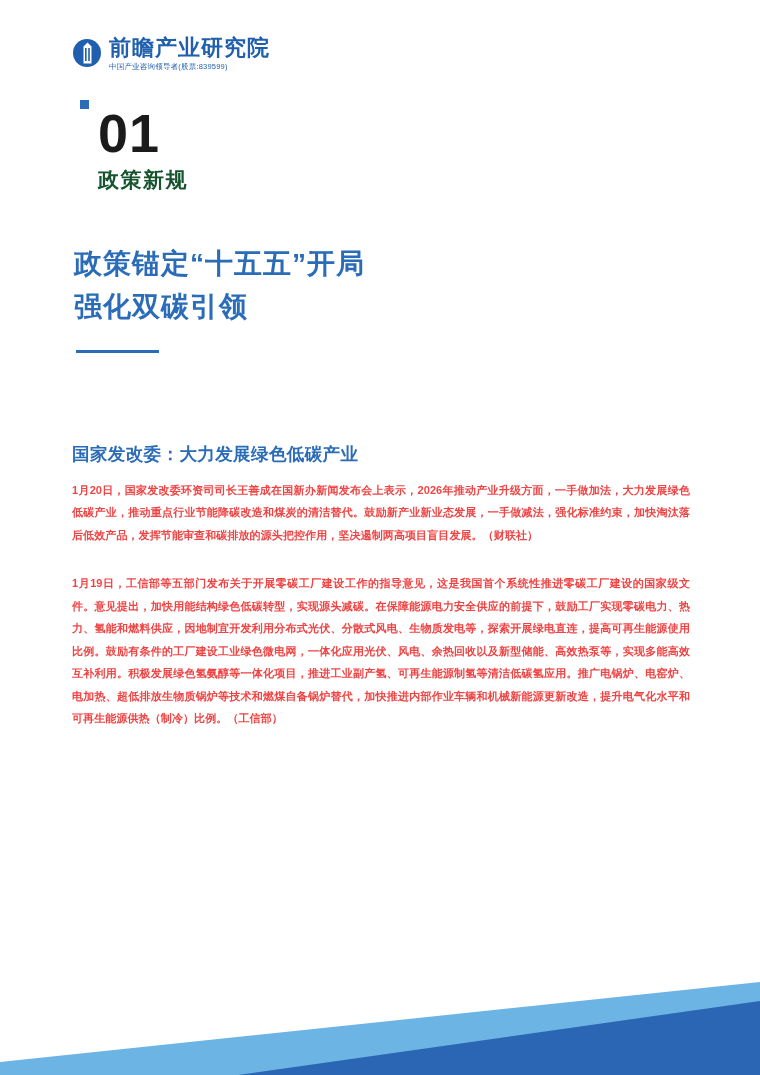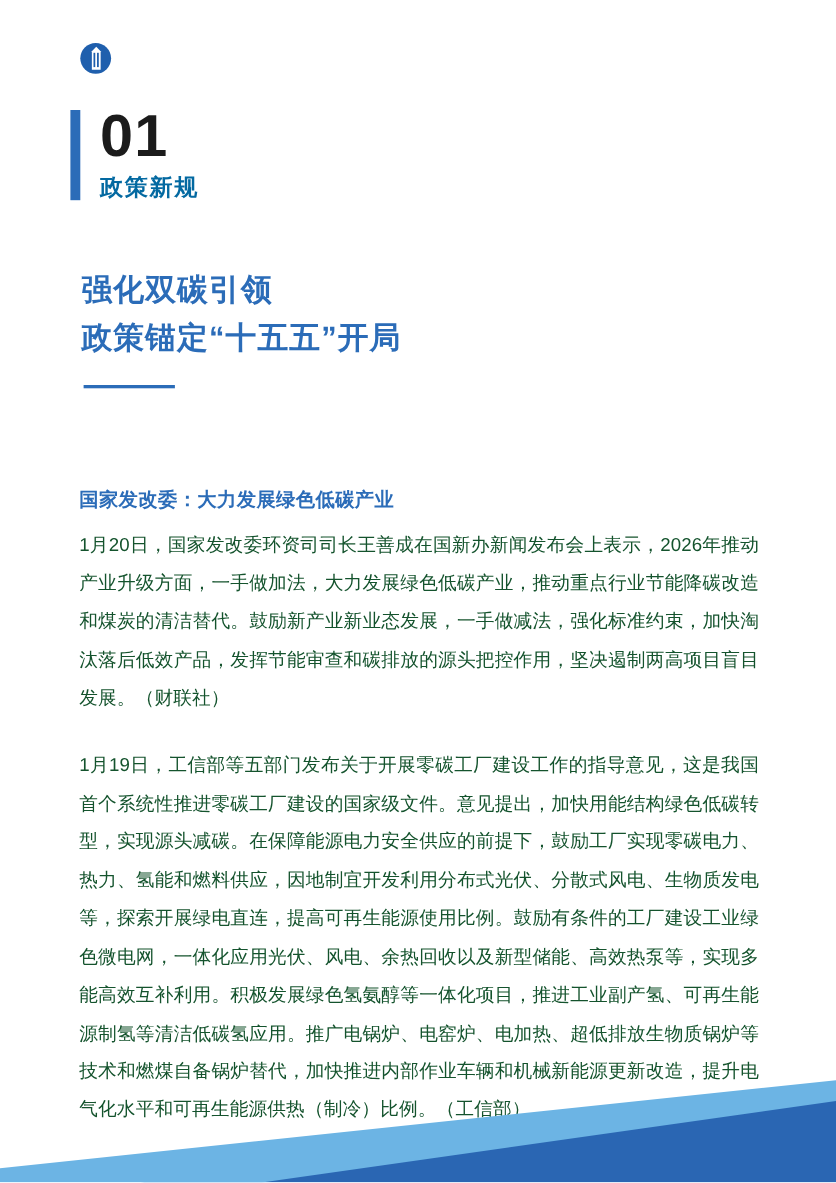--- a/index.html
+++ b/index.html
@@ -50,24 +50,25 @@
     letter-spacing: 0.2px;
     margin-top: 3px;
     white-space: nowrap;
     transform: scaleX(1.0);
     transform-origin: left center;
   }
 
   
   .section-head {
     position: absolute;
-    left: 64px;
+    left: 80px;
     top: 100px;
     display: flex;
     align-items: stretch;
+    flex-direction: column;
   }
   .section-bar {
     width: 9px;
     background: #2b6cb8;
     flex: 0 0 9px;
   }
   .section-nums {
     margin-left: 18px;
     display: flex;
     flex-direction: column;
@@ -77,21 +78,21 @@
     font-size: 54px;
     font-weight: bold;
     color: #1b1b1b;
     line-height: 0.92;
     letter-spacing: 1px;
     font-family: "Liberation Sans", "DejaVu Sans", sans-serif;
   }
   .section-label {
     font-size: 21px;
     font-weight: bold;
-    color: #0369a1;
+    color: #14532d;
     letter-spacing: 1.5px;
     margin-top: 9px;
     line-height: 1.1;
   }
 
   
   .main-title {
     position: absolute;
     left: 74px;
     top: 243px;
@@ -125,25 +126,26 @@
   }
   .article-heading {
     font-size: 17.5px;
     font-weight: bold;
     color: #2b6cb8;
     letter-spacing: 0.4px;
     line-height: 1.4;
     margin-bottom: 12px;
   }
   .article-body {
-    font-size: 17px;
-    color: #14532d;
+    font-size: 11px;
+    color: #ef4444;
     line-height: 2.05;
     text-align: justify;
     letter-spacing: 0.1px;
+    font-weight: bold;
   }
 
   
   .footer-deco {
     position: absolute;
     left: 0;
     bottom: 0;
     width: 760px;
     height: 95px;
     pointer-events: none;
@@ -154,33 +156,37 @@
 
 <div class="logo-block">
   <span class="logo-mark">
     <svg width="30" height="30" viewBox="0 0 30 30" xmlns="http://www.w3.org/2000/svg">
       <circle cx="15" cy="15" r="14" fill="#1f5fad"></circle>
       <path d="M15.5 4.5 L19.5 8.5 L19.5 25.5 L11.5 25.5 L11.5 8.5 Z" fill="#ffffff"></path>
       <rect x="13" y="10" width="1.6" height="13" fill="#1f5fad"></rect>
       <rect x="16.2" y="10" width="1.6" height="13" fill="#1f5fad"></rect>
     </svg>
   </span>
+  <span class="logo-text-wrap">
+    <span class="logo-name">前瞻产业研究院</span>
+    <span class="logo-sub">中国产业咨询领导者(股票:839599)</span>
+  </span>
 </div>
 
 <div class="section-head">
   <span class="section-bar"></span>
   <span class="section-nums">
     <span class="section-number">01</span>
     <span class="section-label">政策新规</span>
   </span>
 </div>
 
 <div class="main-title">
+  <div class="main-title-line">政策锚定“十五五”开局</div>
   <div class="main-title-line">强化双碳引领</div>
-  <div class="main-title-line">政策锚定“十五五”开局</div>
 </div>
 <div class="title-rule"></div>
 
 <div class="content">
 
   <div class="article">
     <div class="article-heading">国家发改委：大力发展绿色低碳产业</div>
     <div class="article-body">1月20日，国家发改委环资司司长王善成在国新办新闻发布会上表示，2026年推动产业升级方面，一手做加法，大力发展绿色低碳产业，推动重点行业节能降碳改造和煤炭的清洁替代。鼓励新产业新业态发展，一手做减法，强化标准约束，加快淘汰落后低效产品，发挥节能审查和碳排放的源头把控作用，坚决遏制两高项目盲目发展。（财联社）</div>
   </div>
 

